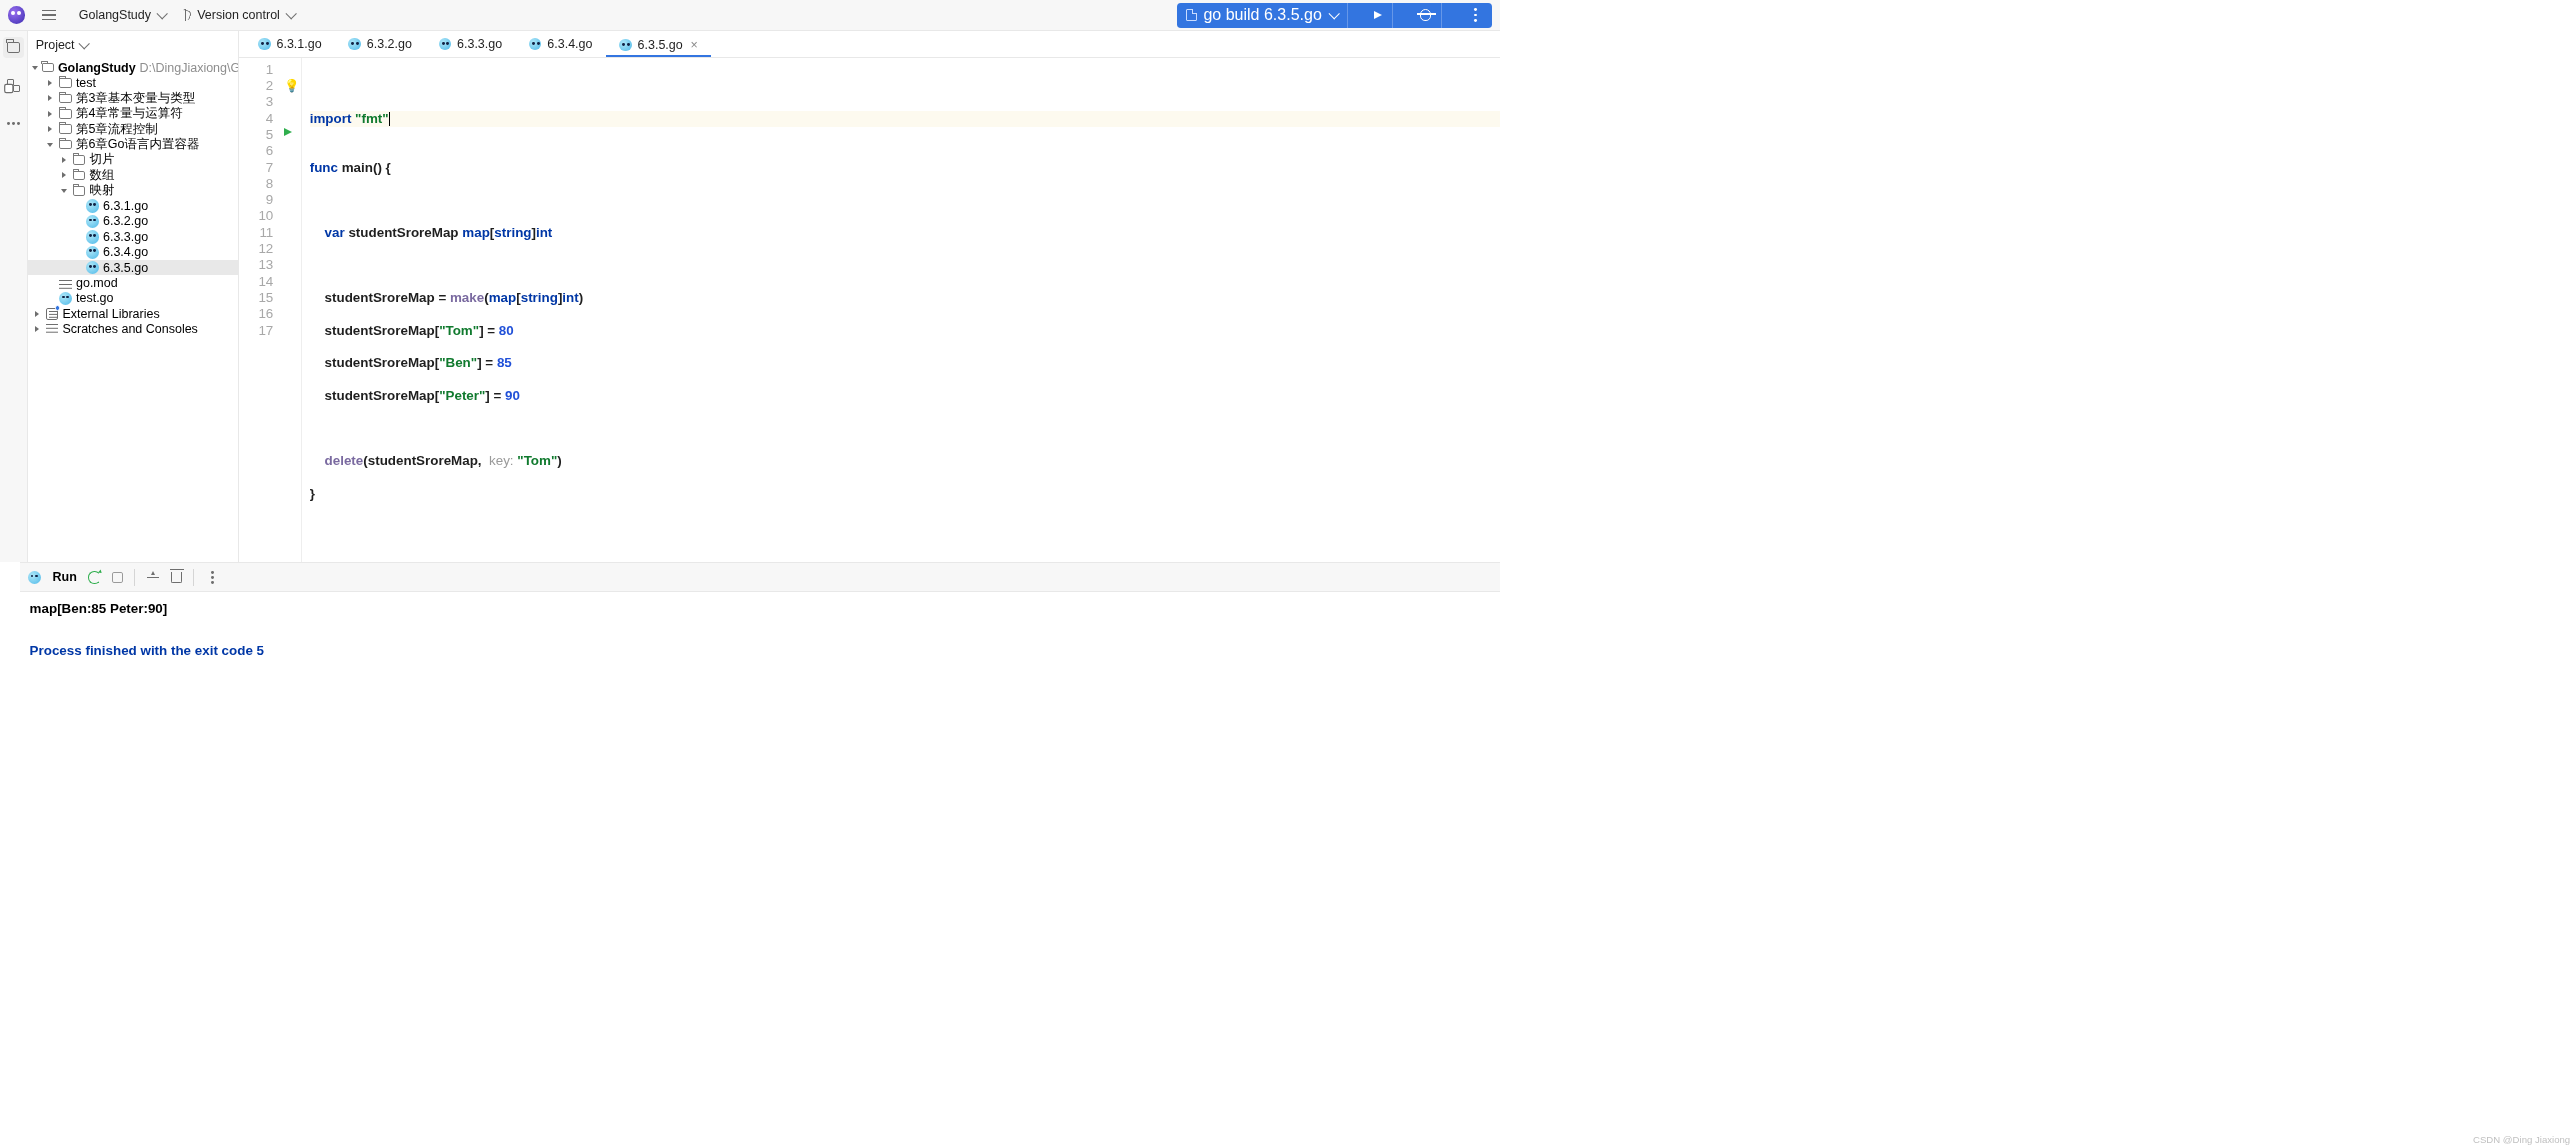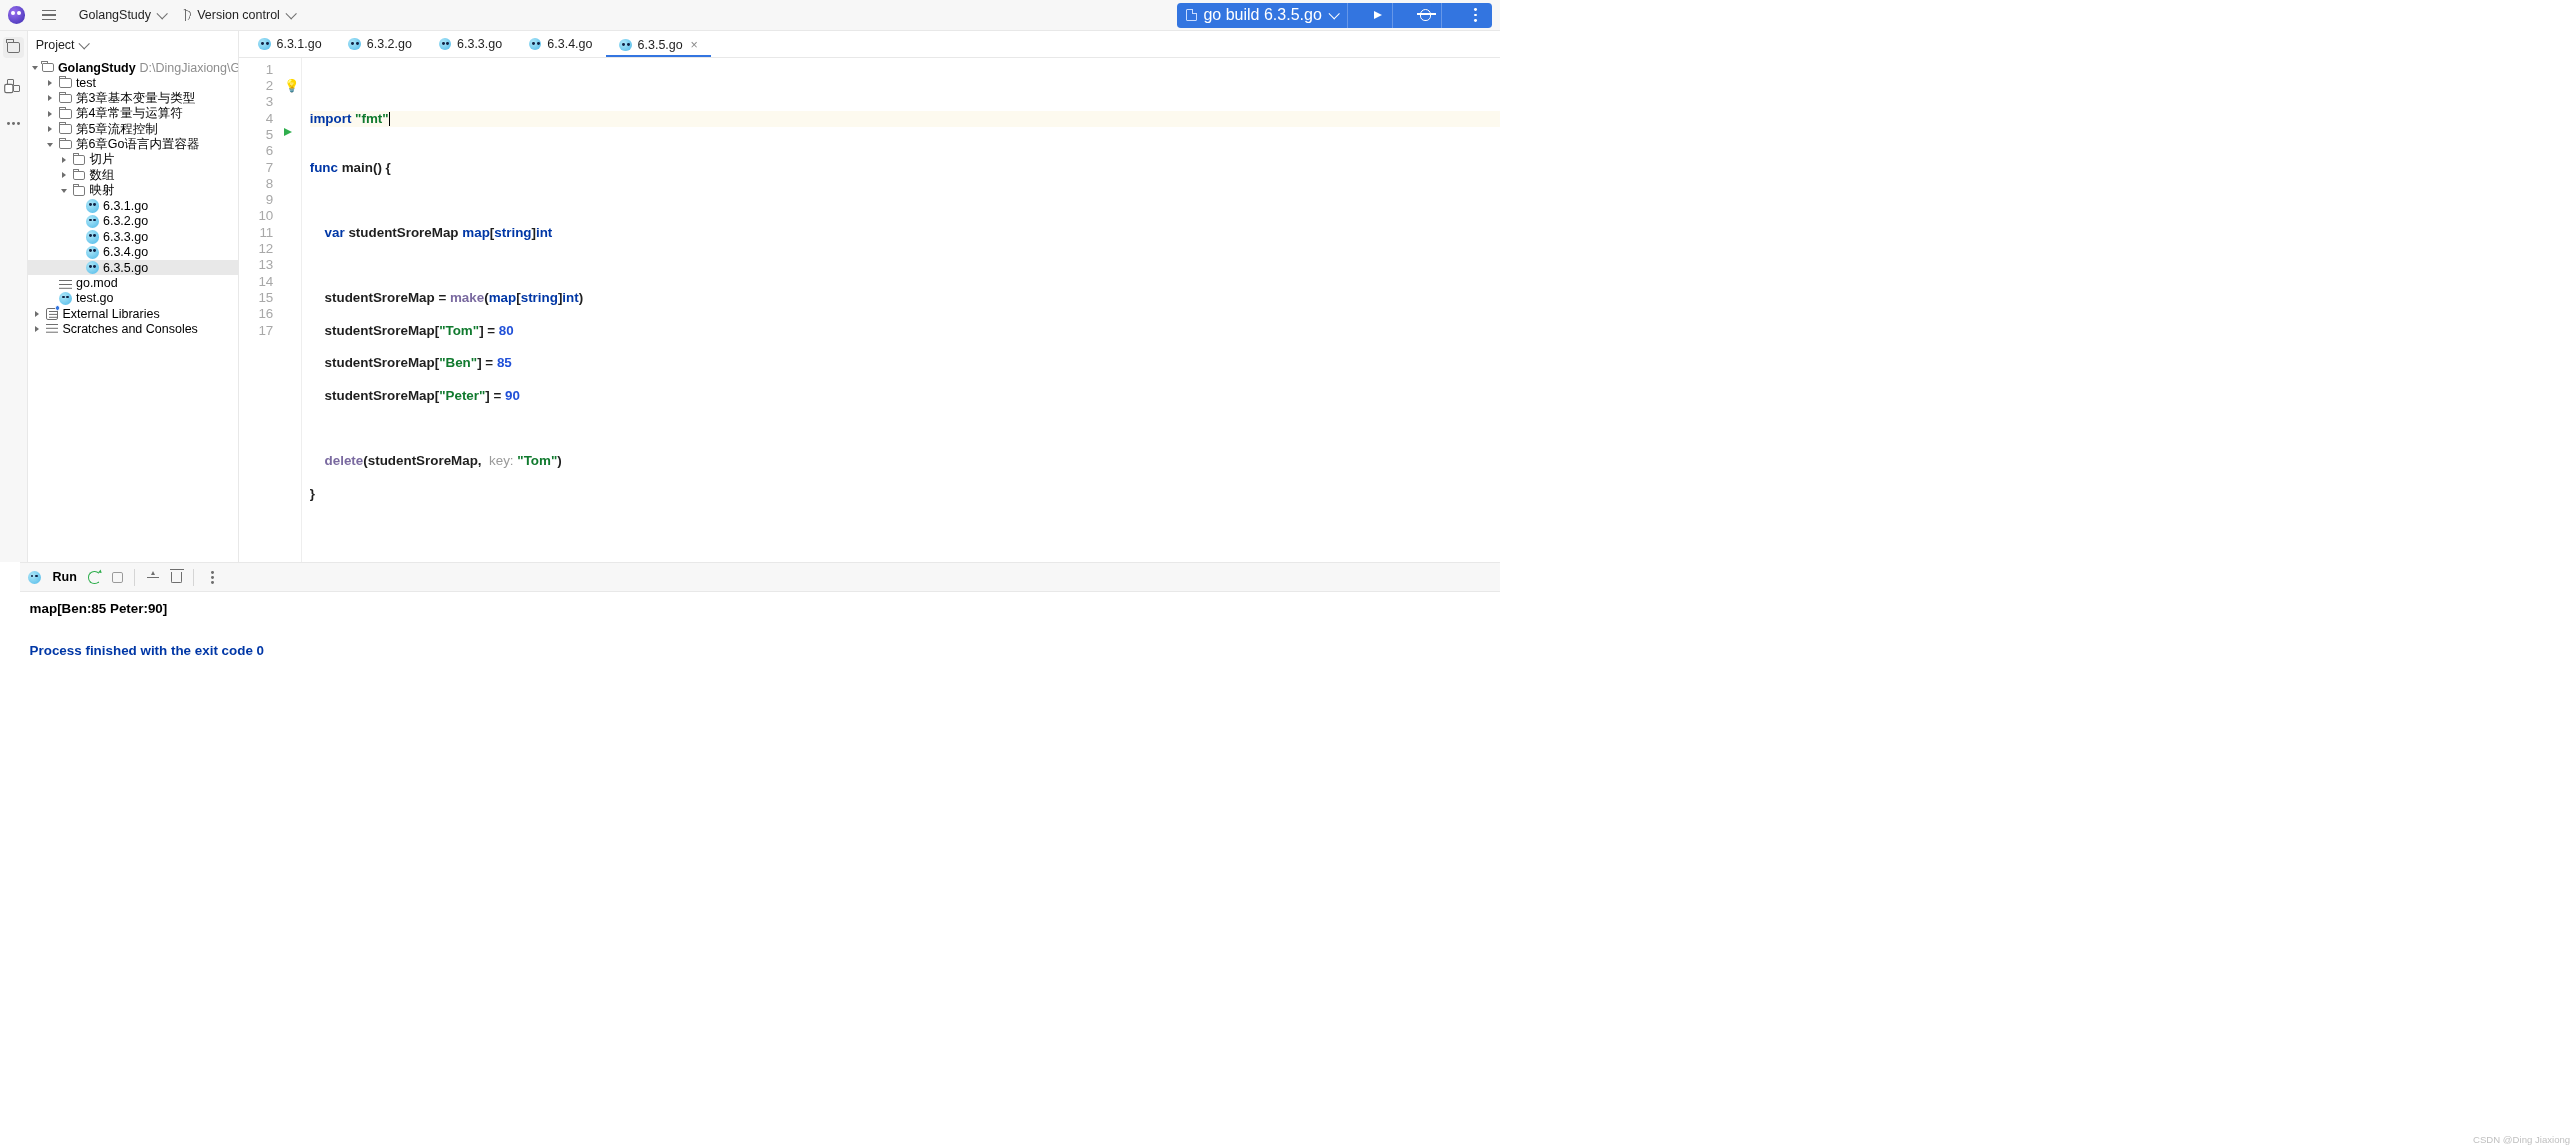--- a/index.html
+++ b/index.html
@@ -375,18 +375,18 @@
       <span class="sep"></span>
       <span class="dots-v" style="gap:1.9px">
           <span style="background:#6e6e6e"></span>
           <span style="background:#6e6e6e"></span>
           <span style="background:#6e6e6e"></span>
         </span>
     </div>
     <div class="console">
       <div>map[Ben:85 Peter:90]</div>
       <div>&nbsp;</div>
-      <div class="exit">Process finished with the exit code 0</div>
+      <div class="exit">Process finished with the exit code 5</div>
     </div>
   </div>
 </div>
 <div class="watermark">CSDN @Ding Jiaxiong</div>
 
 
 </body></html>

